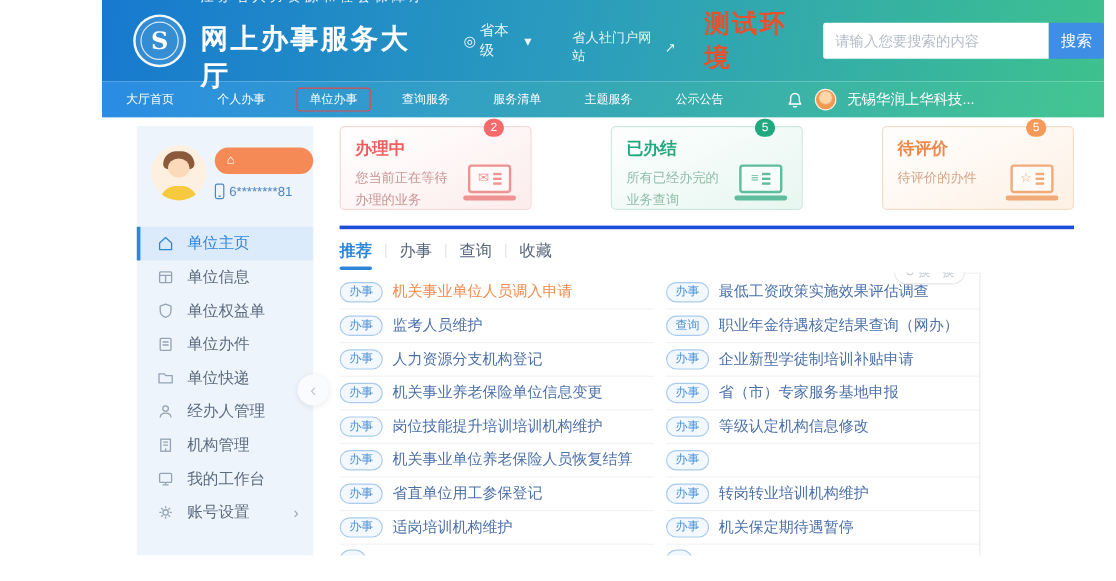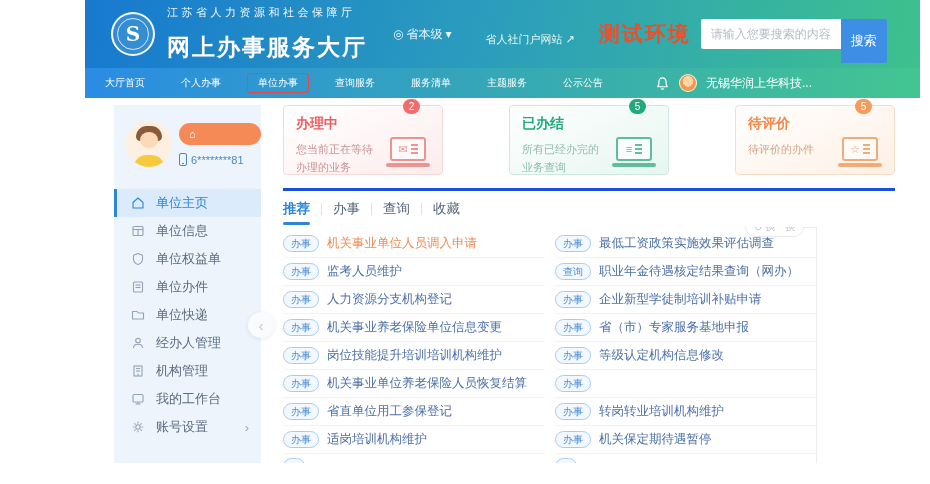--- a/index.html
+++ b/index.html
@@ -10,23 +10,23 @@
   .banner { height:68px; background:linear-gradient(100deg, var(--banner-blue,#1779cf) 0%, #2b9dbd 48%, var(--banner-green,#3ec18e) 100%); display:flex; align-items:center; }
   .logo { width:44px; height:44px; margin-left:26px; border-radius:50%; border:2px solid rgba(255,255,255,.95); background:rgba(255,255,255,.12); display:flex; align-items:center; justify-content:center; flex-shrink:0; }
   .logo-inner { width:32px; height:32px; border-radius:50%; border:1px solid rgba(255,255,255,.8); display:flex; align-items:center; justify-content:center; color:#fff; font:bold 20px "DejaVu Serif",serif; }
   .titles { margin-left:12px; color:#fff; }
   .org-name { font-size:11px; letter-spacing:3.5px; opacity:.95; }
   .portal-title { font-size:23px; font-weight:bold; letter-spacing:2px; margin-top:12px; }
   .region { margin-left:26px; color:#eaf6ff; font-size:12px; display:flex; align-items:center; gap:3px; cursor:pointer; }
   .portal-link { margin-left:34px; margin-top:10px; color:#e8f7ef; font-size:11px; display:flex; align-items:center; gap:3px; cursor:pointer; }
   .env-badge { margin-left:24px; color:var(--env-red,#ea4f2c); font-size:21px; font-weight:bold; letter-spacing:2px; }
   .searchbar { margin-left:10px; display:flex; height:30px; }
-  .searchbar input { width:140px; height:30px; border:none; outline:none; padding:0 10px; font-size:12px; color:#333; border-radius:2px 0 0 2px; }
+  .searchbar input { width:188px; height:30px; border:none; outline:none; padding:0 10px; font-size:12px; color:#333; border-radius:2px 0 0 2px; }
   .searchbar input::placeholder { color:#b5bcc6; }
-  .search-btn { width:46px; height:44px; border:none; background:var(--search-btn-blue,#3e8ee5); color:#fff; font-size:13px; border-radius:0 2px 2px 0; cursor:pointer; font-family:inherit; }
+  .search-btn { width:46px; height:30px; border:none; background:var(--search-btn-blue,#3e8ee5); color:#fff; font-size:13px; border-radius:0 2px 2px 0; cursor:pointer; font-family:inherit; }
 
   
   .navbar { height:30px; background:linear-gradient(100deg,#2a8ce4 0%,#36a9b4 52%,#43c591 100%); display:flex; align-items:center; padding-left:10px; }
   .nav-item { color:#fff; font-size:10px; padding:2px 10px; margin-right:16px; cursor:pointer; white-space:nowrap; }
   .nav-item.active { border:1px solid var(--nav-highlight-red,#e14a4a); border-radius:3px; }
   .nav-right { margin-left:auto; display:flex; align-items:center; gap:9px; padding-right:108px; }
   .nav-avatar { width:18px; height:18px; border-radius:50%; background:radial-gradient(circle at 50% 40%, #fbd6a8 0 42%, #f2994e 43%); border:1px solid rgba(255,255,255,.85); cursor:pointer; }
   .nav-user { color:#fff; font-size:12px; max-width:110px; overflow:hidden; white-space:nowrap; cursor:pointer; }
 
   

